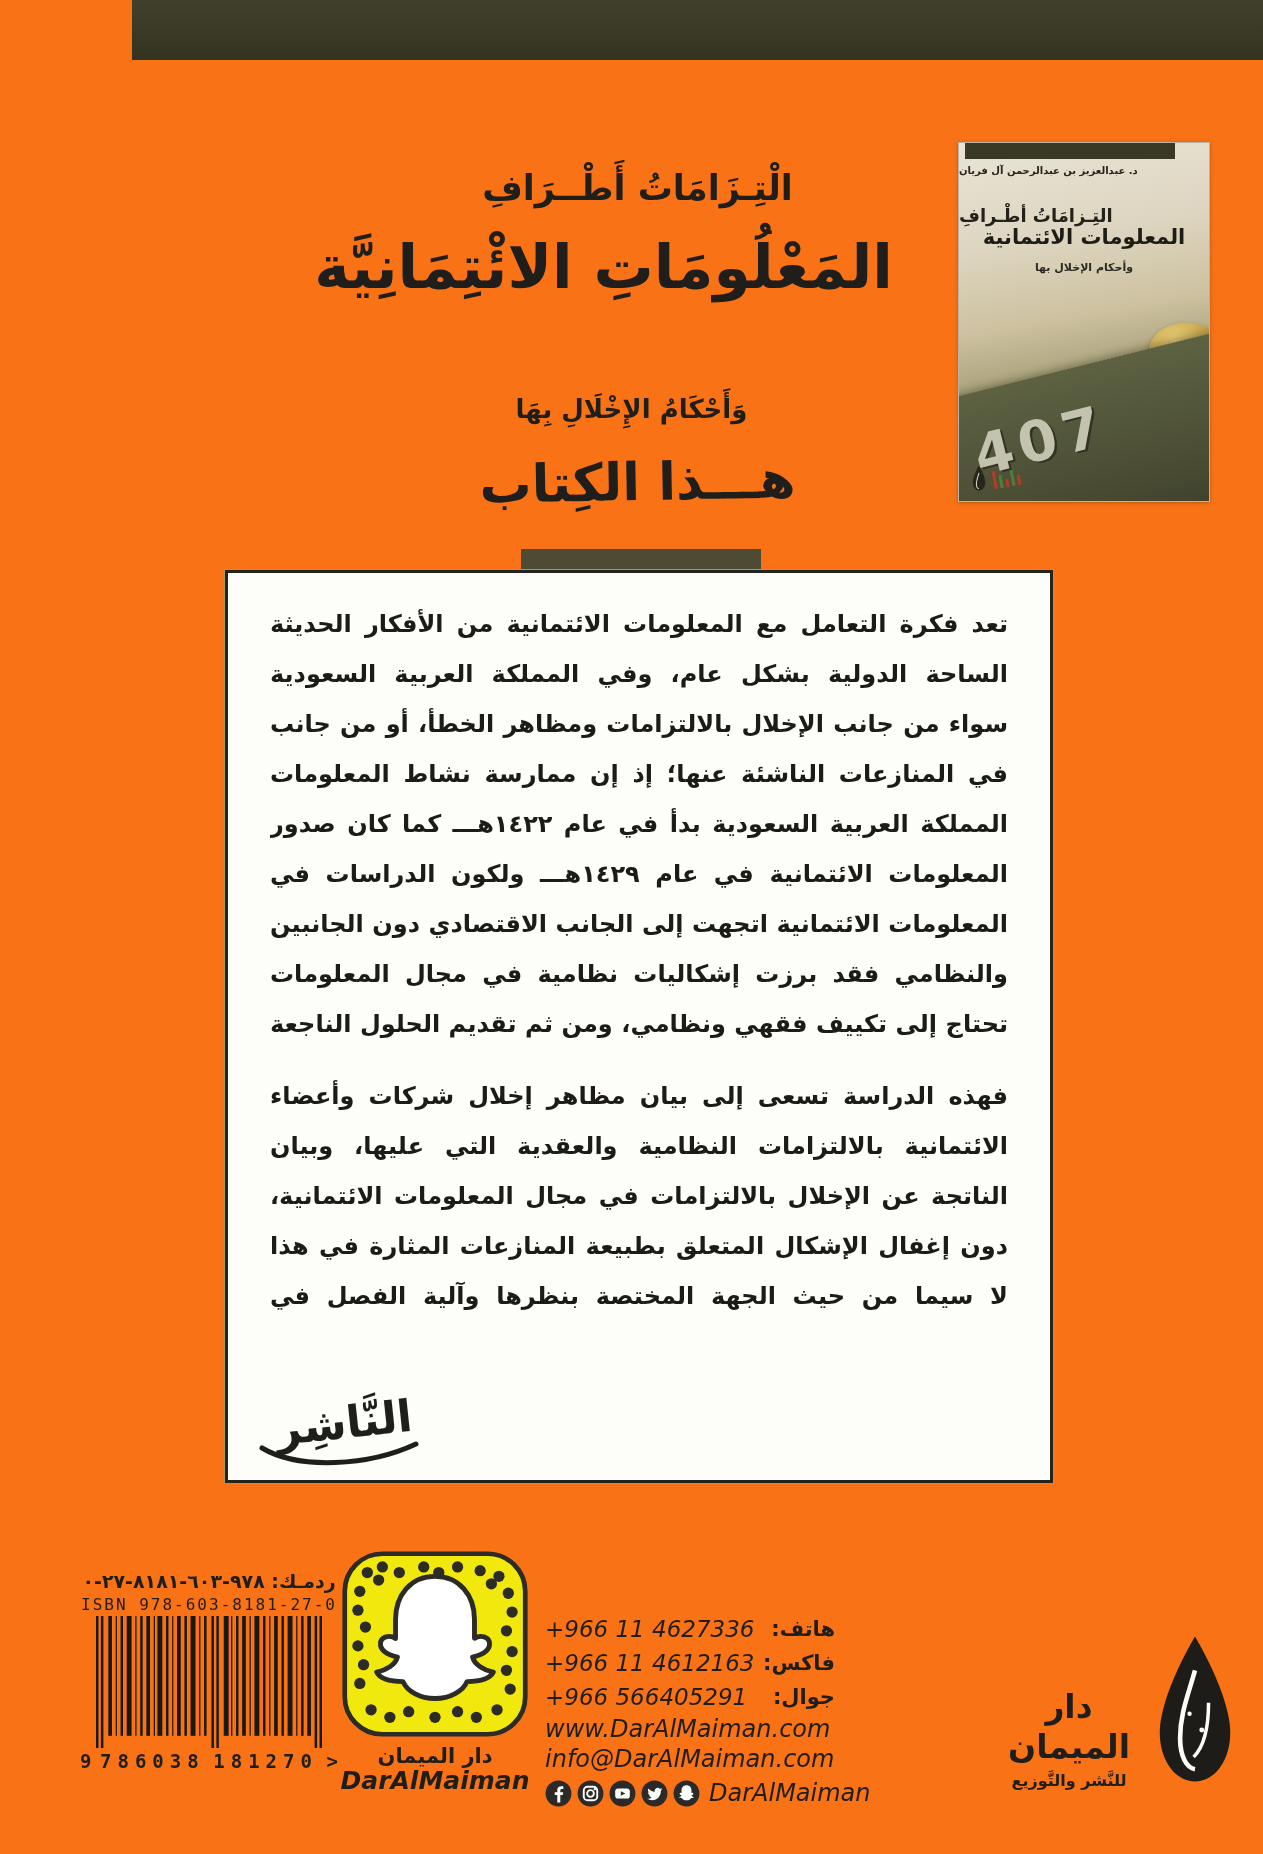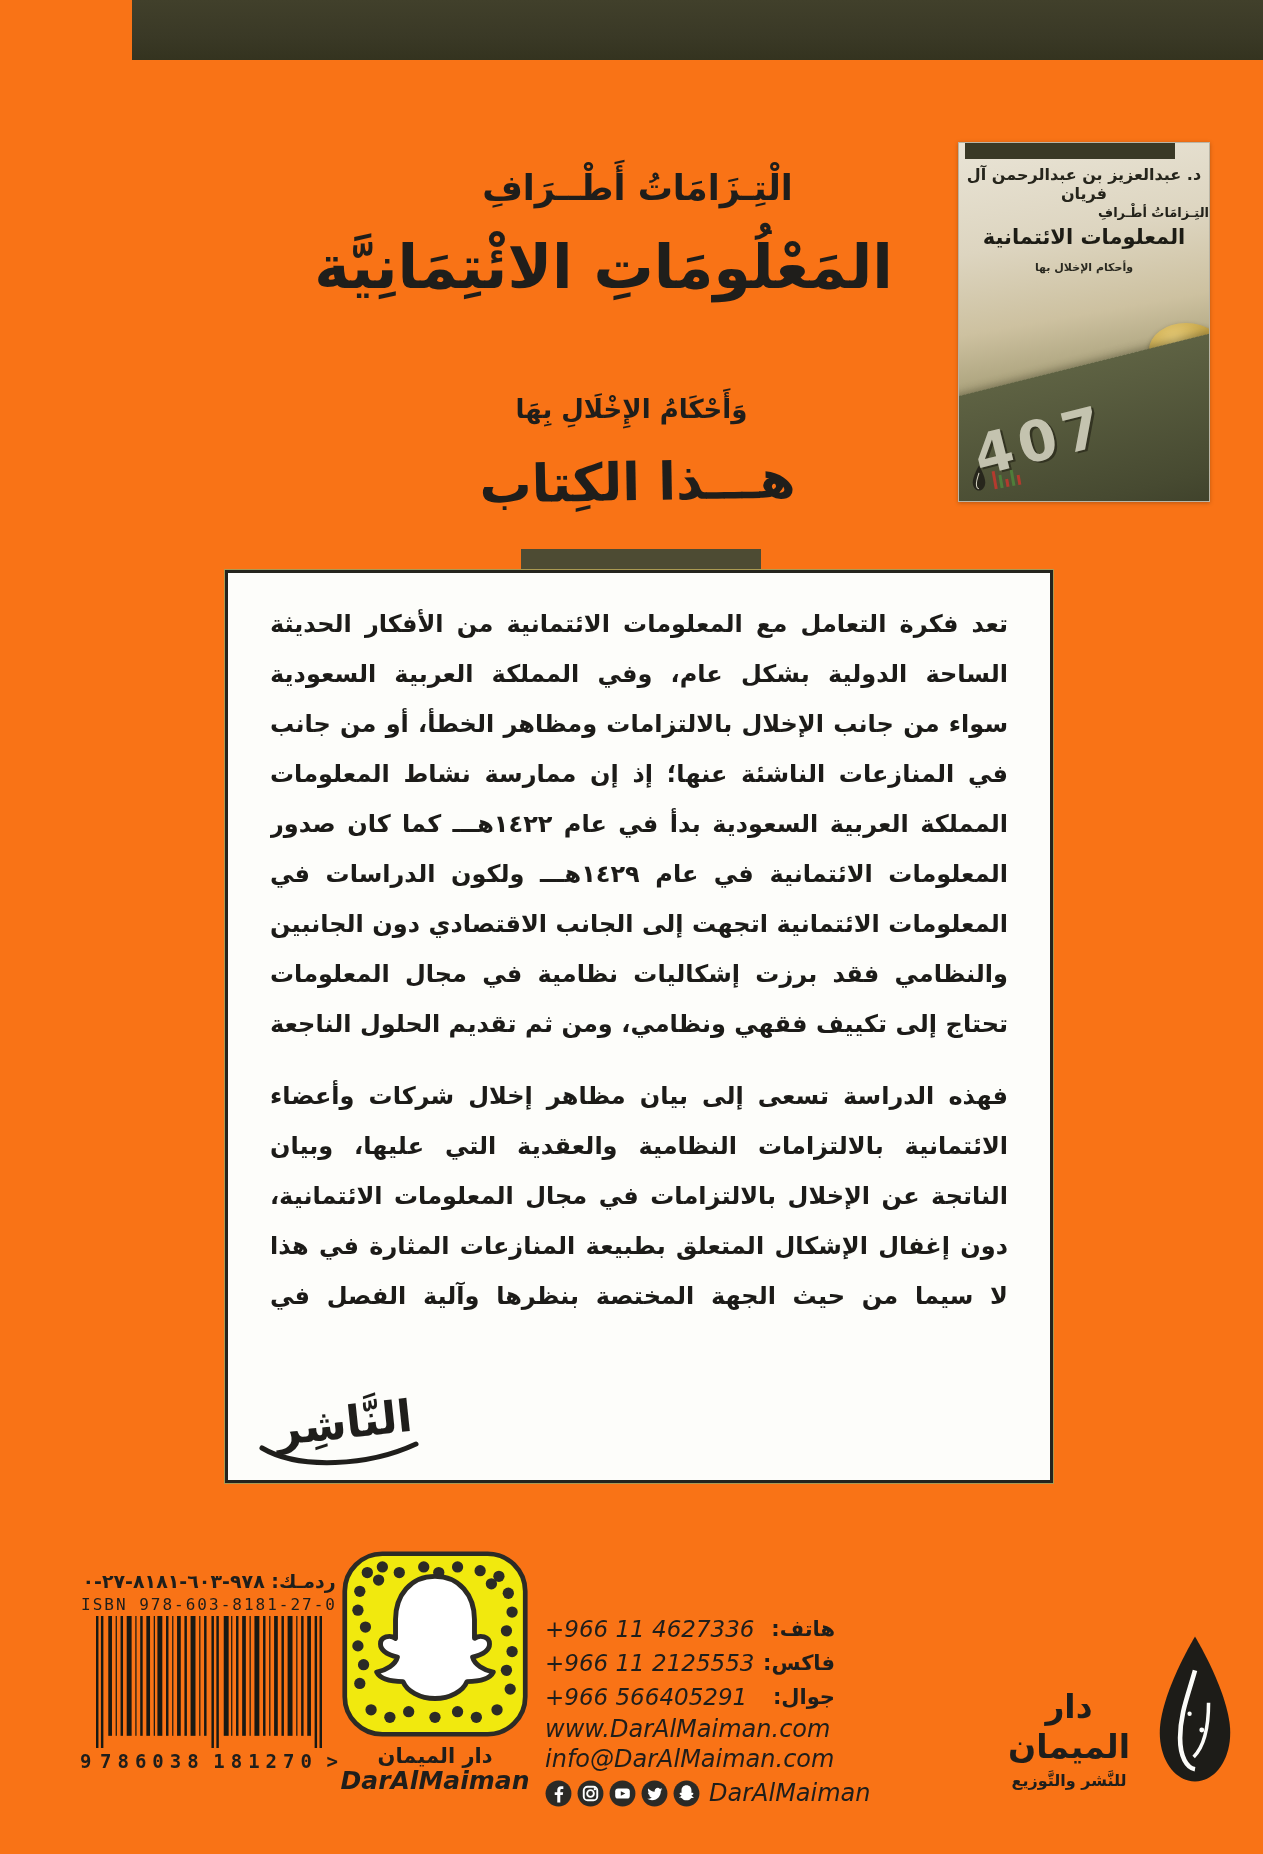--- a/index.html
+++ b/index.html
@@ -24,22 +24,22 @@
   .t3{top:394px;font-size:26px;}
   .hatha{top:452px;font-size:52px;transform:translateX(6px) rotate(-1deg);}
   
   .cover{
     position:absolute;left:958px;top:142px;width:250px;height:358px;
     background:linear-gradient(170deg,#e9e4d6 0%,#ddd5c0 28%,#cdc1a0 48%,#a39b74 66%,#6e6c4c 82%,#4c4b31 100%);
     border:1px solid #b9b5a6;box-shadow:0 1px 4px rgba(0,0,0,.25);
     overflow:hidden;direction:rtl;
   }
   .cover-bar{position:absolute;top:0;left:6px;width:84%;height:16px;background:#3a3926;}
-  .cover-author{position:absolute;top:22px;width:100%;text-align:center;font-size:16px;font-weight:bold;color:#26251c;padding-left:12px;}
-  .cover-t1{position:absolute;top:62px;width:100%;text-align:right;font-size:13px;font-weight:bold;color:#23221a;}
+  .cover-author{position:absolute;top:22px;width:100%;text-align:left;font-size:10px;font-weight:bold;color:#26251c;padding-left:12px;}
+  .cover-t1{position:absolute;top:62px;width:100%;text-align:left;font-size:18px;font-weight:bold;color:#23221a;}
   .cover-tmain{position:absolute;top:82px;width:100%;text-align:center;font-size:21px;font-weight:bold;color:#1d1c15;}
   .cover-t3{position:absolute;top:118px;width:100%;text-align:center;font-size:11px;font-weight:bold;color:#2a2920;}
   .cover-card{
     position:absolute;left:-40px;bottom:-58px;width:320px;height:190px;
     background:linear-gradient(180deg,#5e6243 0%,#474a31 70%,#3a3c27 100%);
     transform:rotate(-14deg);box-shadow:0 -2px 8px rgba(40,40,20,.4);
   }
   .cover-cardnum{
     position:absolute;left:14px;bottom:28px;font-size:56px;font-weight:bold;
     color:#d8d6c4;opacity:.85;transform:rotate(-14deg);letter-spacing:6px;
@@ -251,21 +251,21 @@
     <div class="qr-cap-en">DarAlMaiman</div>
   </div>
 
   <div class="contact">
     <div class="c-row">
       <span class="c-label">هاتف:</span>
       <span class="c-val">+966 11 4627336</span>
     </div>
     <div class="c-row">
       <span class="c-label">فاكس:</span>
-      <span class="c-val">+966 11 2125553</span>
+      <span class="c-val">+966 11 4612163</span>
     </div>
     <div class="c-row">
       <span class="c-label">جوال:</span>
       <span class="c-val">+966 566405291</span>
     </div>
     <div class="c-site">www.DarAlMaiman.com</div>
     <div class="c-site">info@DarAlMaiman.com</div>
     <div class="c-social">
       <svg class="soc" viewBox="0 0 24 24">
         <circle cx="12" cy="12" r="11.5" fill="#2b2a26"></circle>

